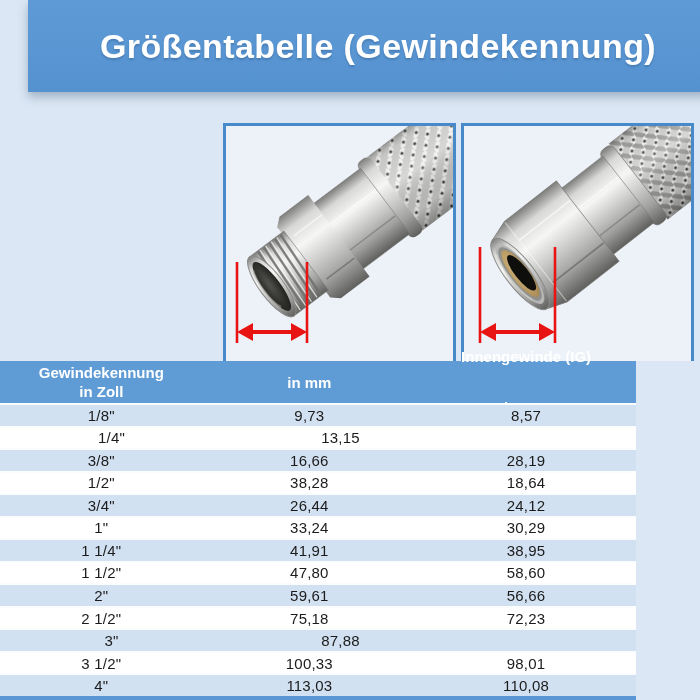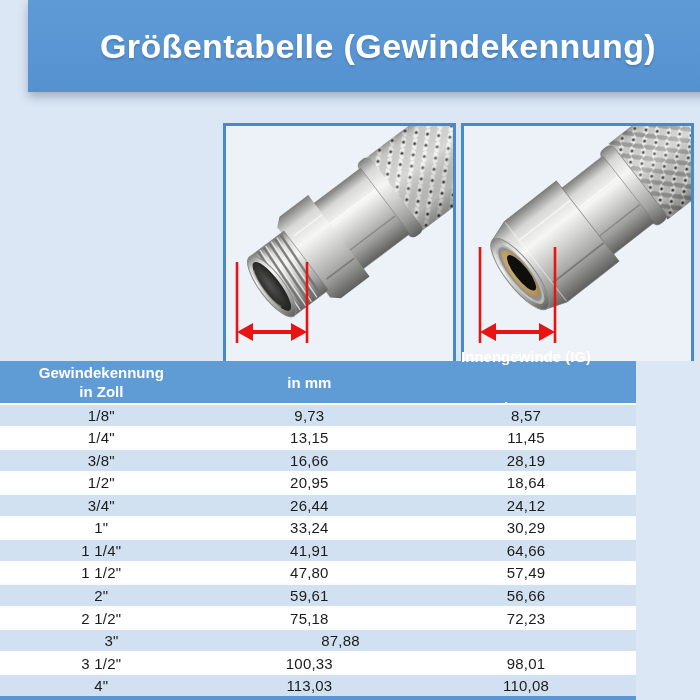--- a/index.html
+++ b/index.html
@@ -220,51 +220,50 @@
   </div>
   <div class="tbody">
     <div class="tr alt">
       <div class="td c1">1/8"</div>
       <div class="td c2">9,73</div>
       <div class="td c3">8,57</div>
     </div>
     <div class="tr plain">
       <div class="td c1">1/4"</div>
       <div class="td c2">13,15</div>
-      <div class="td c3">11,45</div>
     </div>
     <div class="tr alt">
       <div class="td c1">3/8"</div>
       <div class="td c2">16,66</div>
       <div class="td c3">28,19</div>
     </div>
     <div class="tr plain">
       <div class="td c1">1/2"</div>
-      <div class="td c2">20,95</div>
+      <div class="td c2">38,28</div>
       <div class="td c3">18,64</div>
     </div>
     <div class="tr alt">
       <div class="td c1">3/4"</div>
       <div class="td c2">26,44</div>
       <div class="td c3">24,12</div>
     </div>
     <div class="tr plain">
       <div class="td c1">1"</div>
       <div class="td c2">33,24</div>
       <div class="td c3">30,29</div>
     </div>
     <div class="tr alt">
       <div class="td c1">1 1/4"</div>
       <div class="td c2">41,91</div>
-      <div class="td c3">64,66</div>
+      <div class="td c3">38,95</div>
     </div>
     <div class="tr plain">
       <div class="td c1">1 1/2"</div>
       <div class="td c2">47,80</div>
-      <div class="td c3">57,49</div>
+      <div class="td c3">58,60</div>
     </div>
     <div class="tr alt">
       <div class="td c1">2"</div>
       <div class="td c2">59,61</div>
       <div class="td c3">56,66</div>
     </div>
     <div class="tr plain">
       <div class="td c1">2 1/2"</div>
       <div class="td c2">75,18</div>
       <div class="td c3">72,23</div>

